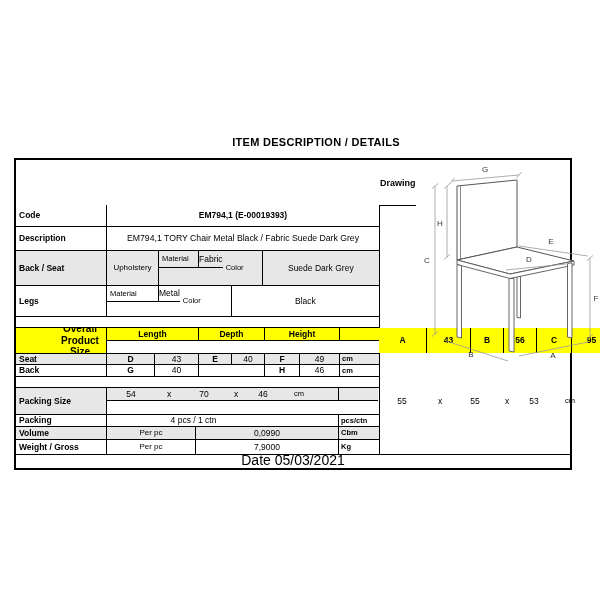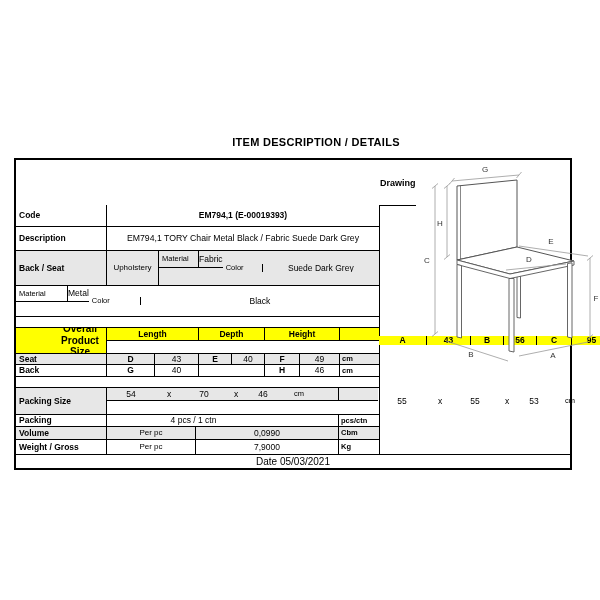--- a/index.html
+++ b/index.html
@@ -8,21 +8,21 @@
          font-size:11px;font-weight:bold;letter-spacing:.3px;}
   .spec{position:absolute;left:14px;top:158px;width:558px;border:2px solid #000;
         background:#fff;box-sizing:border-box;}
   .main{display:flex;}
   .left{width:364px;border-right:1px solid #000;box-sizing:border-box;display:flex;flex-direction:column;margin-top:45px;}
   .right{flex:1;display:flex;flex-direction:row;}
   .row{display:flex;border-bottom:1px solid #000;box-sizing:border-box;align-items:stretch;}
   .subcol{flex:1;display:flex;flex-direction:row;min-width:0;}
   .subrow{display:flex;box-sizing:border-box;align-items:stretch;min-height:0;}
   .subrow.divide{border-bottom:1px solid #000;}
-  .subrow.fill{flex:1;align-items:center;}
+  .subrow.fill{flex:1;}
   .cell{box-sizing:border-box;border-right:1px solid #000;display:flex;align-items:center;
         justify-content:center;font-size:8.5px;line-height:1;overflow:hidden;white-space:nowrap;}
   .cell.last{border-right:none;}
   .lbl{justify-content:flex-start;padding-left:3px;font-weight:bold;}
   .key{justify-content:flex-start;padding-left:3px;font-size:7.5px;}
   .unit{justify-content:flex-start;padding-left:2px;font-size:7.5px;font-weight:bold;}
   .bold{font-weight:bold;}
   .shade{background:var(--shade,#E7E7E7);}
   .yellow{background:var(--highlight,#FFFF00);}
   .wrapcenter{white-space:normal;text-align:center;justify-content:center;padding:0 6px;line-height:1.15;}
@@ -41,21 +41,21 @@
   
   .ps-vals{display:flex;width:232px;flex:none;border-right:1px solid #000;box-sizing:border-box;align-items:center;}
   .ps{display:flex;align-items:center;justify-content:center;font-size:8.5px;line-height:1;}
   .psw1{width:48px;} .psw2{width:28px;} .psw3{width:42px;} .psw4{width:22px;} .psw5{width:32px;}
   .psunit{flex:1;justify-content:flex-start;padding-left:15px;font-size:7.5px;}
   .pack-val{justify-content:center;padding-right:58px;}
   .draw-header{height:46px;border-bottom:1px solid #000;display:flex;align-items:center;
                justify-content:center;font-weight:bold;font-size:9px;box-sizing:border-box;}
   .draw-area{flex:1;position:relative;}
   .draw-area svg{position:absolute;left:0;top:0;}
-  .date-row{height:13px;display:flex;align-items:center;justify-content:center;font-size:10px;}
+  .date-row{height:13px;display:flex;align-items:flex-end;justify-content:center;font-size:14px;}
   .dimtxt{font-size:8px;fill:#333;font-family:"Liberation Sans",sans-serif;}
 </style>
 </head>
 <body>
 
 <div class="title">ITEM DESCRIPTION / DETAILS</div>
 
 <div class="spec">
   <div class="main">
 
@@ -80,20 +80,21 @@
             <div class="cell last flex1">Fabric</div>
           </div>
           <div class="subrow fill">
             <div class="cell key w40">Color</div>
             <div class="cell last flex1">Suede Dark Grey</div>
           </div>
         </div>
       </div>
 
       <div class="row h31">
+        <div class="cell lbl w91">Legs</div>
         <div class="subcol">
           <div class="subrow divide h16">
             <div class="cell key w52">Material</div>
             <div class="cell last flex1">Metal</div>
           </div>
           <div class="subrow fill">
             <div class="cell key w52">Color</div>
             <div class="cell last flex1">Black</div>
           </div>
         </div>

